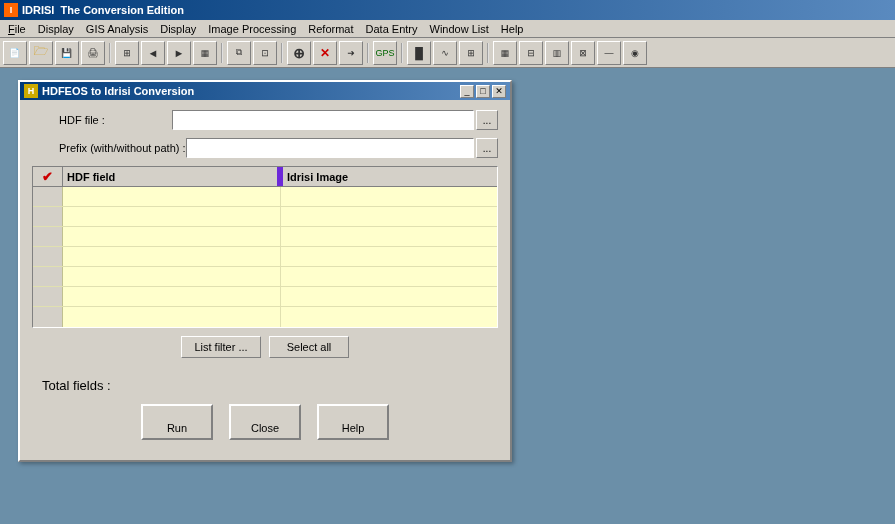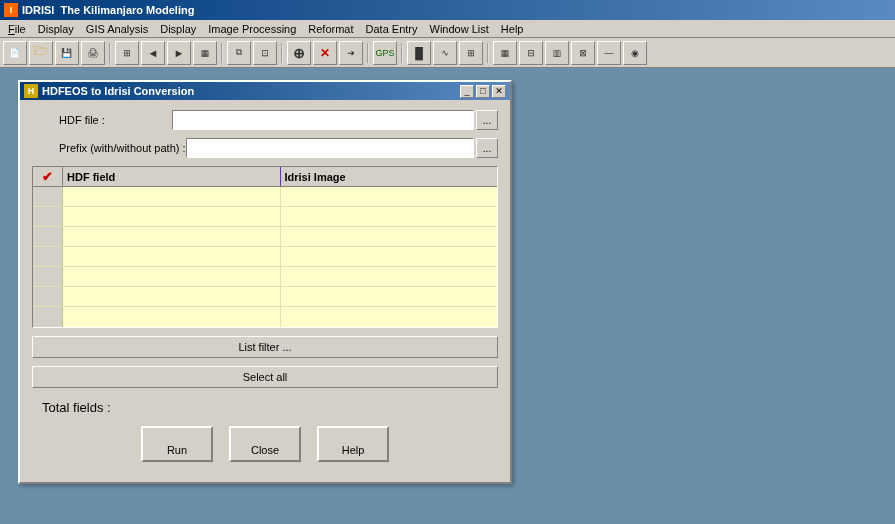--- a/index.html
+++ b/index.html
@@ -223,21 +223,21 @@
     .check-mark {
       color: #cc0000;
       font-size: 13px;
       font-weight: bold;
     }
     .table-header-col {
       flex: 1;
       padding: 2px 4px;
       font-size: 11px;
       font-weight: bold;
-      border-right: 1px solid #6d28d9;
+      border-right: 6px solid #6d28d9;
       display: flex;
       align-items: center;
     }
     .table-header-col:last-child {
       border-right: none;
     }
     .table-rows {
       background: #ffffcc;
     }
     .table-row {
@@ -263,22 +263,21 @@
     }
     .table-cell:last-child {
       border-right: none;
     }
 
     
     .filter-row {
       display: flex;
       justify-content: center;
       gap: 8px;
-      margin-bottom: 12px;
-      flex-direction: column;
+      margin-bottom: 20px;
     }
     .filter-btn {
       min-width: 80px;
       height: 22px;
       background: #d4d0c8;
       border: 1px solid;
       border-top-color: #ffffff;
       border-left-color: #ffffff;
       border-right-color: #808080;
       border-bottom-color: #808080;
@@ -328,21 +327,21 @@
     .icon-x { font-size: 12px; font-weight: bold; color: #cc0000; }
     .icon-gps { font-size: 9px; font-weight: normal; color: #006600; text-align: right; }
   </style>
 </head>
 <body>
 
 <div class="title-bar">
   <span class="title-bar-icon">I</span>
   <span>IDRISI</span>
   &nbsp;&nbsp;
-  <span>The Kilimanjaro Modeling</span>
+  <span>The Conversion Edition</span>
 </div>
 
 <div class="menu-bar">
   <div class="menu-item"><span style="text-decoration:underline;">F</span>ile</div>
   <div class="menu-item">
       <span>Display</span>
     </div>
   <div class="menu-item">
       <span>GIS Analysis</span>
     </div>

